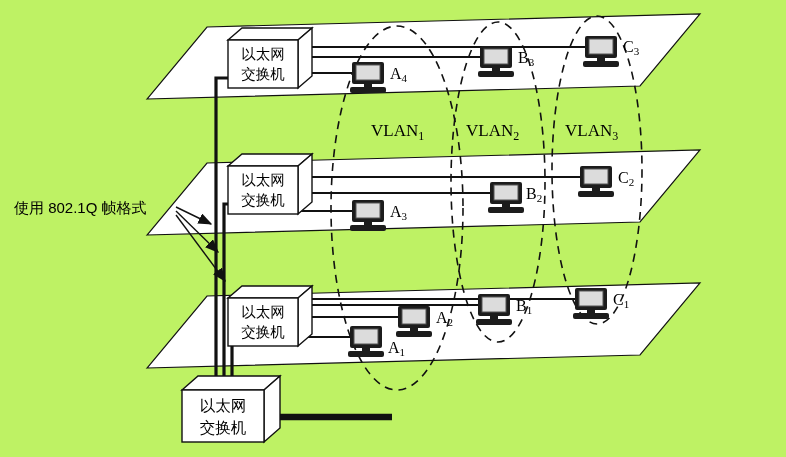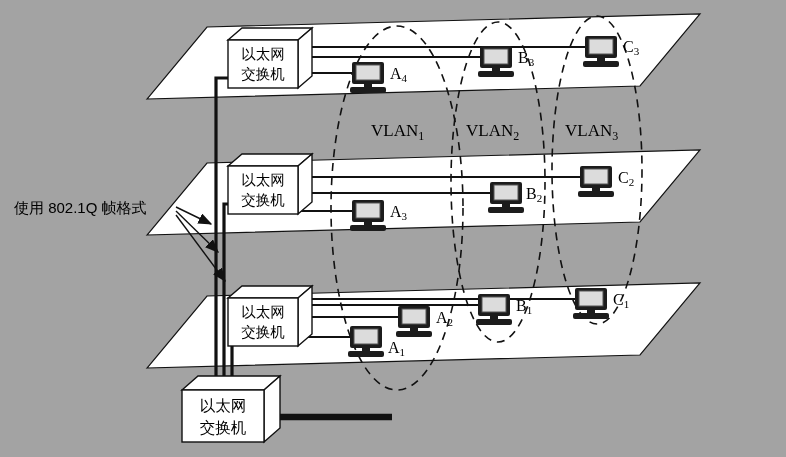--- a/index.html
+++ b/index.html
@@ -1,16 +1,16 @@
 <!DOCTYPE html>
 <html><head>
 <meta charset="utf-8">
 <style>
   html,body{margin:0;padding:0;background:#fff;}
-  .stage{position:relative;width:786px;height:457px;background:#a3a3a3;overflow:hidden;
+  .stage{position:relative;width:786px;height:457px;background:#bef264;overflow:hidden;
          font-family:"Liberation Sans",sans-serif;}
   svg{display:block;}
   text{fill:#000;}
   .cjk{font-family:"Liberation Sans",sans-serif;font-size:14.5px;}
   .cjk-big{font-family:"Liberation Sans",sans-serif;font-size:15.5px;}
   .lbl{font-family:"Liberation Serif","DejaVu Serif",serif;font-size:16px;}
   .lbl-sub{font-family:"Liberation Serif","DejaVu Serif",serif;font-size:11px;}
   .vlan-lbl{font-family:"Liberation Serif","DejaVu Serif",serif;font-size:17px;}
   .vlan-sub{font-family:"Liberation Serif","DejaVu Serif",serif;font-size:12px;}
   .ann{font-family:"Liberation Sans",sans-serif;font-size:15px;}

